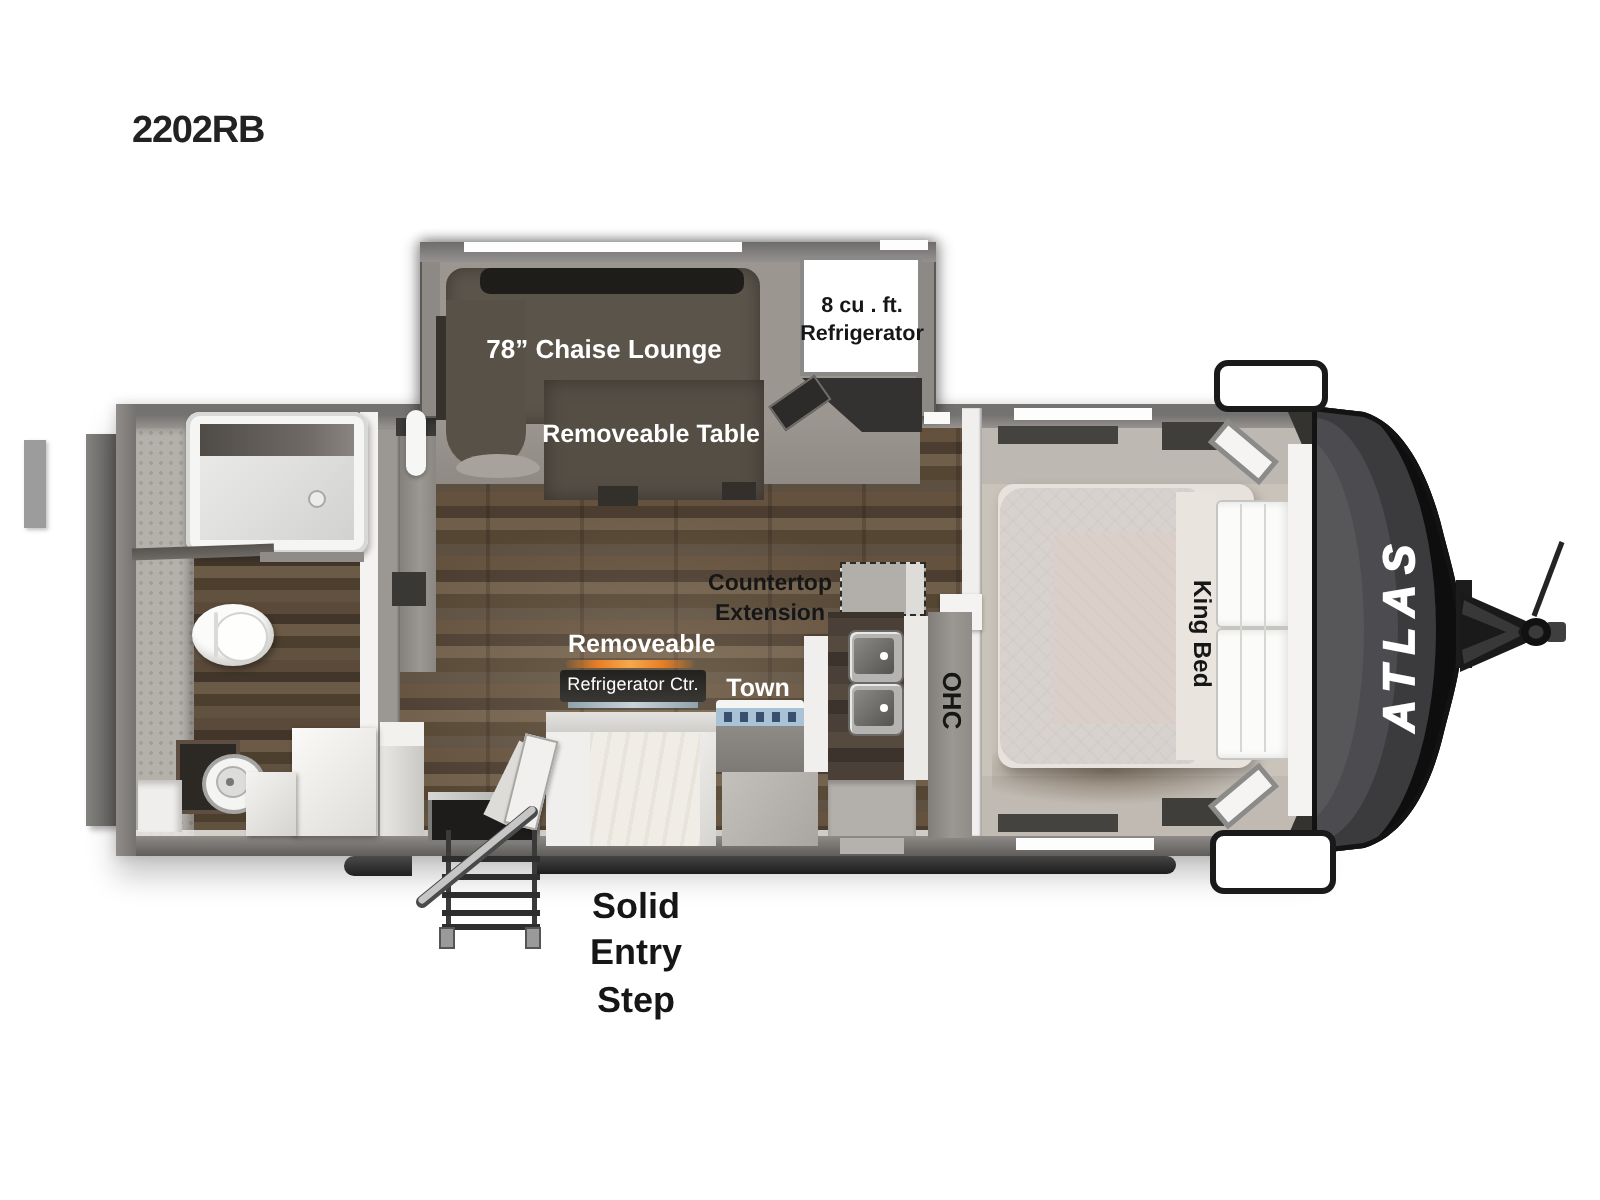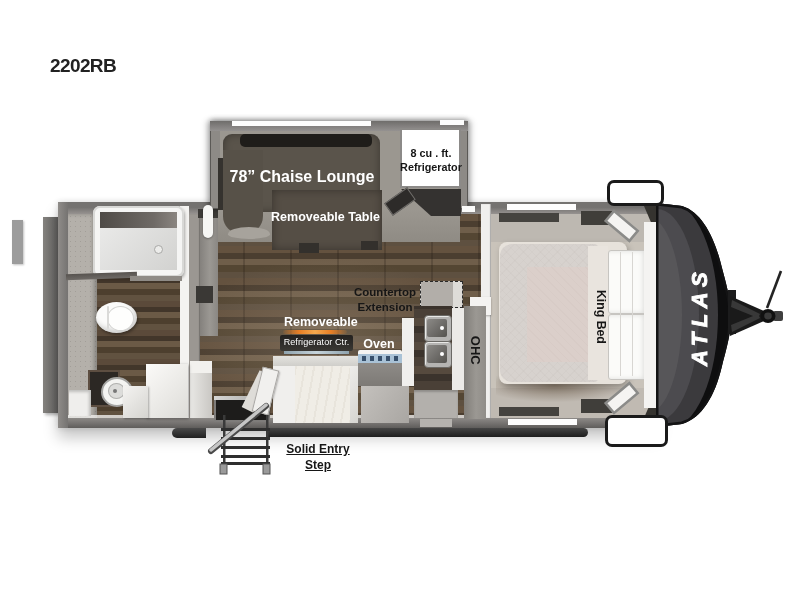--- a/index.html
+++ b/index.html
@@ -6,21 +6,21 @@
   #page{position:relative;width:800px;height:600px;background:#fff;overflow:hidden;
         font-family:"Liberation Sans",sans-serif;}
   .abs{position:absolute;}
   .lbl{position:absolute;font-family:"Liberation Sans",sans-serif;color:#161616;
        font-weight:700;text-align:center;line-height:1.12;}
 </style>
 </head>
 <body>
 <div id="page">
 
-  <div class="abs" style="left:50px;top:55px;font-size:19px;font-weight:700;color:#222;letter-spacing:-0.6px;text-align:right;">2202RB</div>
+  <div class="abs" style="left:66px;top:55px;font-size:19px;font-weight:700;color:#222;letter-spacing:-0.6px;text-align:right;">2202RB</div>
 
   <div class="abs" style="left:12px;top:220px;width:11px;height:44px;background:#9c9c9c;box-shadow:1px 1px 2px rgba(0,0,0,.25);"></div>
 
   <div class="abs" style="left:43px;top:217px;width:15px;height:196px;background:linear-gradient(90deg,#85837f,#626160);box-shadow:2px 2px 3px rgba(0,0,0,.3);"></div>
 
   <div class="abs" style="left:58px;top:202px;width:600px;height:226px;background:#8b8885;box-shadow:0 10px 14px rgba(0,0,0,.22), 0 0 6px rgba(0,0,0,.15);"></div>
 
   <div class="abs" style="left:58px;top:202px;width:600px;height:12px;background:linear-gradient(180deg,#747270 45%,#969290);"></div>
 
   <div class="abs" style="left:58px;top:418px;width:600px;height:10px;background:linear-gradient(180deg,#8d8a87,#5f5d5b);"></div>
@@ -280,35 +280,35 @@
     <rect x="31" y="65" width="49" height="3" fill="#2e2e2e"></rect>
     <rect x="31" y="72" width="49" height="3" fill="#2e2e2e"></rect>
 
     <rect x="30" y="74" width="7" height="10" fill="#9a9a9a" stroke="#555" stroke-width="1"></rect>
     <rect x="73" y="74" width="7" height="10" fill="#9a9a9a" stroke="#555" stroke-width="1"></rect>
 
     <line x1="21" y1="61" x2="76" y2="16" stroke="#4a4a4a" stroke-width="6" stroke-linecap="round"></line>
     <line x1="21" y1="60" x2="76" y2="15" stroke="#c6c6c6" stroke-width="3.5" stroke-linecap="round"></line>
   </svg>
 
-  <div class="lbl" style="left:222px;top:168px;width:160px;font-size:16px;color:#fff;white-space:nowrap;">78” Chaise Lounge</div>
+  <div class="lbl" style="left:222px;top:168px;width:160px;font-size:13px;color:#fff;white-space:nowrap;">78” Chaise Lounge</div>
 
   <div class="lbl" style="left:258px;top:210px;width:135px;font-size:12.5px;color:#fff;white-space:nowrap;">Removeable Table</div>
 
   <div class="lbl" style="left:398px;top:146px;width:66px;font-size:10.8px;line-height:1.3;">8 cu . ft.<br>Refrigerator</div>
 
 
   <div class="lbl" style="left:354px;top:285px;width:62px;font-size:11.5px;font-weight:600;line-height:1.3;">Countertop<br>Extension</div>
 
   <div class="lbl" style="left:284px;top:315px;width:65px;font-size:12.5px;color:#fff;">Removeable</div>
 
   <div class="lbl" style="left:278px;top:337px;width:77px;font-size:9px;color:#fff;font-weight:400;letter-spacing:0.1px;">Refrigerator Ctr.</div>
 
-  <div class="lbl" style="left:356px;top:337px;width:46px;font-size:12.5px;color:#fff;">Oven</div>
+  <div class="lbl" style="left:356px;top:337px;width:46px;font-size:12.5px;color:#fff;">Town</div>
 
   <div class="lbl" style="left:455px;top:343px;width:40px;font-size:13px;font-weight:700;transform:rotate(90deg);">OHC</div>
 
   <div class="lbl" style="left:571px;top:310px;width:58px;font-size:12.3px;font-weight:600;transform:rotate(90deg);white-space:nowrap;">King Bed</div>
 
-  <div class="lbl" style="left:278px;top:442px;width:80px;font-size:12px;line-height:1.3;text-decoration:underline;">Solid Entry<br>Step</div>
+  <div class="lbl" style="left:278px;top:442px;width:80px;font-size:18px;line-height:1.3;">Solid Entry<br>Step</div>
 
 
 </div>
 
 </body></html>

